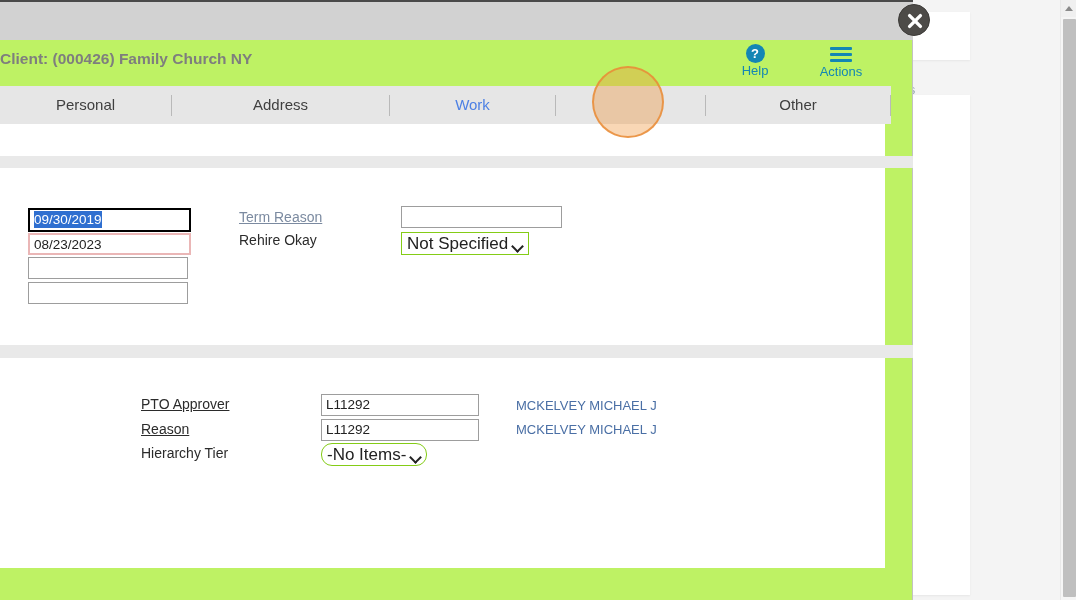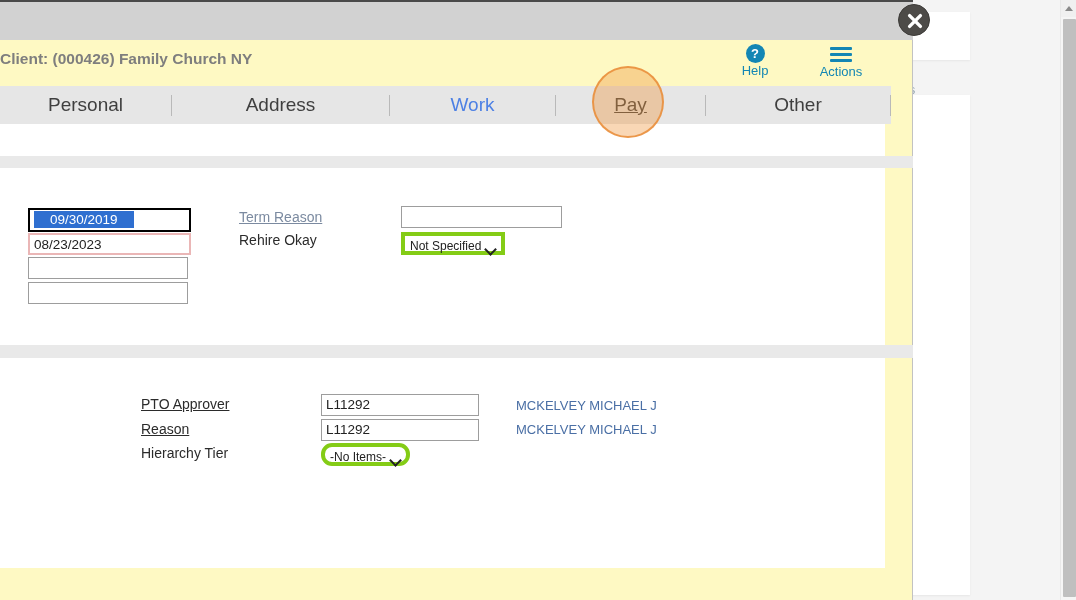--- a/index.html
+++ b/index.html
@@ -43,21 +43,21 @@
     border-bottom: 5px solid #8a8a8a;
   }
   .sb-thumb {
     position: absolute; left: 2px; top: 19px; width: 13px; height: 578px;
     background: #bfbfbf; border-radius: 1px;
   }
 
   
   .modal {
     position: absolute; left: 0; top: 0; width: 913px; height: 600px;
-    background: #fef9c3;
+    background: #bef264;
     border-right: 1px solid #c2c2c2;
   }
   .modal-titlebar {
     position: absolute; left: 0; top: 0; width: 913px; height: 40px;
     background: #d2d2d2;
     border-top: 2px solid #4a4a4a;
   }
   .close-btn {
     position: absolute; left: 898px; top: 4px; width: 32px; height: 32px;
     border-radius: 50%; background: #4d4b48; border: 1px solid #3d3b38;
@@ -95,21 +95,21 @@
     border-radius: 1px;
   }
 
   
   .tabbar {
     position: absolute; left: 0; top: 86px; width: 891px; height: 38px;
     background: #e6e6e6;
   }
   .tab {
     position: absolute; top: 0; height: 38px; line-height: 38px;
-    text-align: center; font-size: 19px; color: #3f3f3f; cursor: pointer;
+    text-align: center; font-size: 15px; color: #3f3f3f; cursor: pointer;
   }
   .tab.link { color: #4d80e4; }
   .tab.current { color: #3f3f3f; text-decoration: underline; }
   .tab-sep {
     position: absolute; top: 9px; width: 1px; height: 21px; background: #b9b9b9;
   }
 
   
   .panel { position: absolute; left: 0; background: #ffffff; width: 885px; }
   .panel-top     { top: 124px; height: 32px; }
@@ -124,40 +124,40 @@
     position: absolute; font-size: 13.5px; font-family: "Liberation Sans", sans-serif;
     color: #222; background: #fff; padding: 0 4px;
     border: 1px solid #9d9d9d; height: 22px; line-height: 20px;
     outline: none;
   }
   .fld.focused {
     border: 2px solid #000; height: 24px; line-height: 20px;
     font-weight: normal;
   }
   .fld.focused .sel {
-    background: #2f6fd0; color: #fff; padding: 1px 16px;
+    background: #2f6fd0; color: #fff; padding: 1px 0;
   }
   .fld.invalid { border: 2px solid #eab6b6; }
 
   .lbl {
     position: absolute; font-size: 14px; color: #2b2b2b; white-space: nowrap;
   }
   .lbl.linky {
     color: #7b8aa0; text-decoration: underline; cursor: pointer;
   }
   .lbl.linky-dark {
     color: #2b2b2b; text-decoration: underline; cursor: pointer;
   }
   .valtext {
     position: absolute; font-size: 13px; color: #4a6fa5; white-space: nowrap;
   }
 
   .sel-box {
-    position: absolute; font-size: 12px; color: #222; background: #fff;
-    border: 4px solid #84cc16; height: 23px; line-height: 21px;
+    position: absolute; font-size: 17px; color: #222; background: #fff;
+    border: 1px solid #84cc16; height: 23px; line-height: 21px;
     padding: 0 20px 0 5px; white-space: nowrap;
     font-family: "Liberation Sans", sans-serif; cursor: pointer;
   }
   .sel-box::after {
     content: ""; position: absolute; right: 6px; top: 9px;
     width: 7px; height: 7px;
     border-left: 2px solid #222; border-bottom: 2px solid #222;
     transform: rotate(-45deg);
   }
 
@@ -209,21 +209,20 @@
       </div>
     </div>
 
     <div class="tabbar">
       <div class="tab" style="left:0px;width:171px;">Personal</div>
       <div class="tab-sep" style="left:171px;"></div>
       <div class="tab" style="left:172px;width:217px;">Address</div>
       <div class="tab-sep" style="left:389px;"></div>
       <div class="tab link" style="left:390px;width:165px;">Work</div>
       <div class="tab-sep" style="left:555px;"></div>
-      <div class="tab current" style="left:556px;width:149px;">Pay</div>
       <div class="tab-sep" style="left:705px;"></div>
       <div class="tab" style="left:706px;width:184px;">Other</div>
       <div class="tab-sep" style="left:890px;"></div>
     </div>
 
     <div class="panel panel-top"></div>
     <div class="gap-band gap-1"></div>
 
     <div class="panel panel-main">
       <div class="fld focused" style="left:28px;top:40px;width:163px;"><span class="sel">09/30/2019</span></div>

